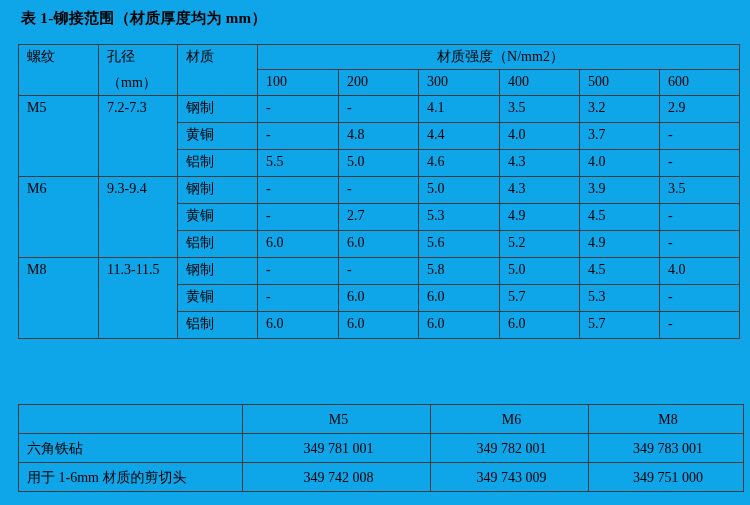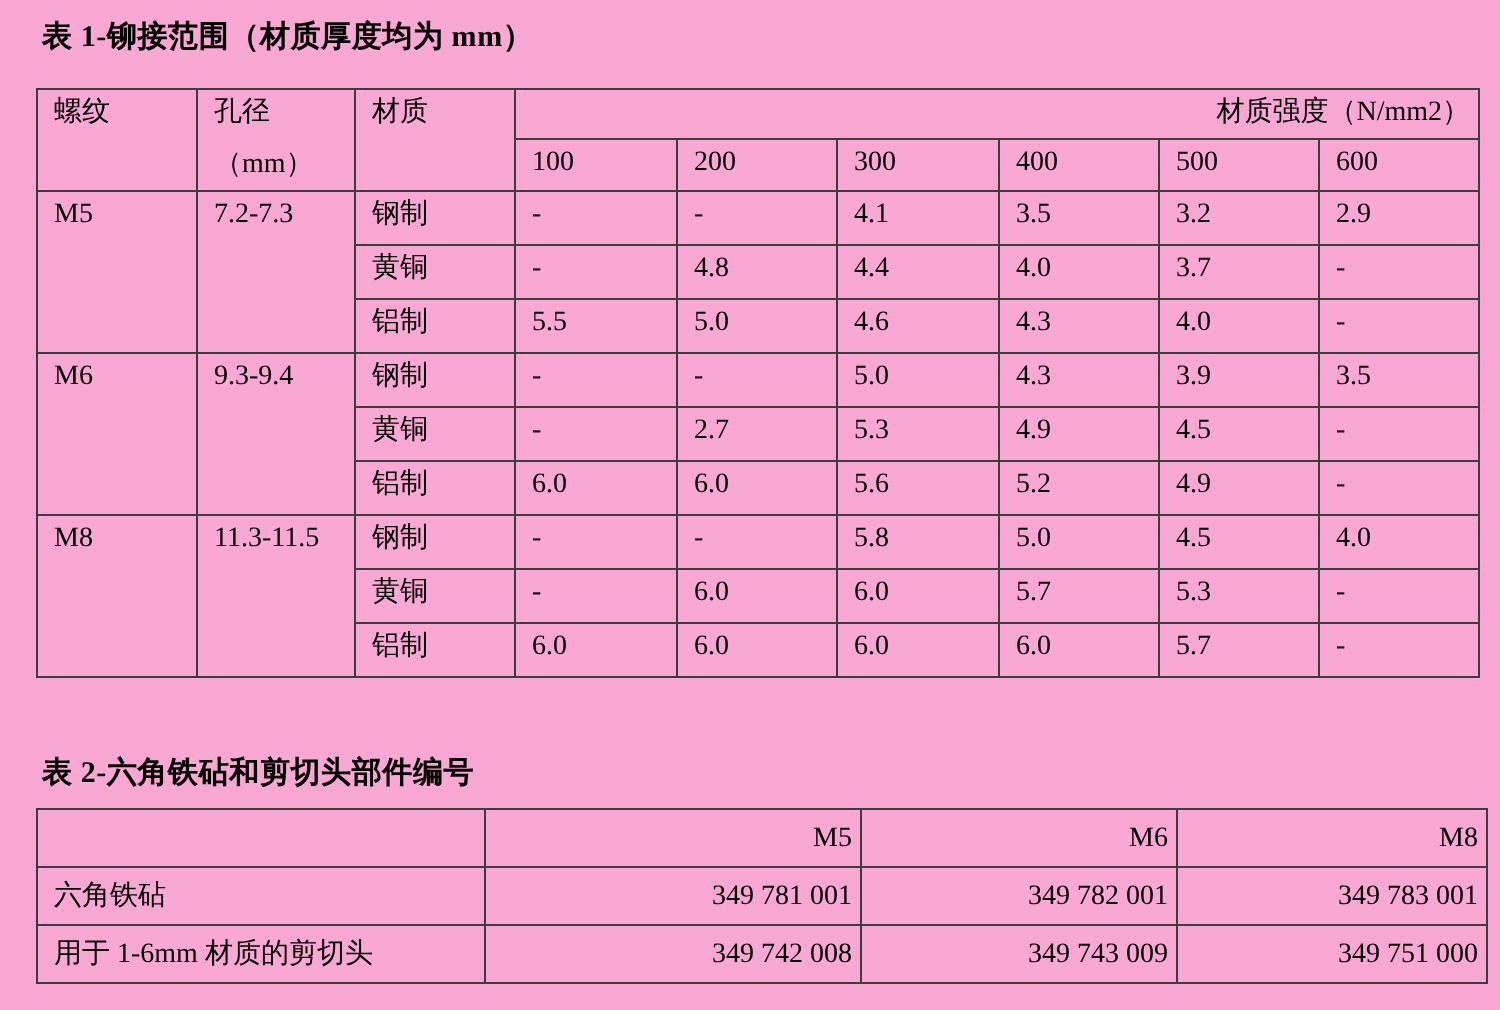--- a/index.html
+++ b/index.html
@@ -1,21 +1,21 @@
 <!DOCTYPE html>
 <html><head>
 <meta charset="utf-8">
 <style>
   * { box-sizing: border-box; }
   html, body { margin: 0; padding: 0; background: #ffffff; }
   .page {
     position: relative;
     width: 750px;
     height: 505px;
-    background: #f9a8d4;
+    background: #0ea5e9;
     color: #000000;
     font-family: "Liberation Serif", "DejaVu Serif", serif;
     overflow: hidden;
   }
   .tbl-title {
     position: absolute;
     font-size: 15px;
     font-weight: 700;
     white-space: nowrap;
     letter-spacing: 0.3px;
@@ -36,21 +36,21 @@
     padding: 3px 4px 2px 8px;
     vertical-align: top;
     overflow: hidden;
     white-space: nowrap;
   }
   #table1 tr.h1 td { height: 25px; }
   #table1 tr.h2 td { height: 26px; }
   #table1 tr.b  td { height: 27px; }
   #table2 tr.h  td { height: 29px; vertical-align: middle; }
   #table2 tr.b  td { height: 29px; vertical-align: middle; }
-  td.center { text-align: right; padding-left: 2px; padding-right: 2px; }
+  td.center { text-align: center; padding-left: 2px; padding-right: 2px; }
   .hole-line2 { margin-top: 9px; }
 </style>
 </head>
 <body>
 
 <div class="page">
 
   <div id="t1-title" class="tbl-title">表 1-铆接范围（材质厚度均为 mm）</div>
 
   <table id="table1" class="doc">
@@ -169,21 +169,20 @@
         <td>6.0</td>
         <td>6.0</td>
         <td>6.0</td>
         <td>6.0</td>
         <td>5.7</td>
         <td>-</td>
       </tr>
     </tbody>
   </table>
 
-  <div id="t2-title" class="tbl-title">表 2-六角铁砧和剪切头部件编号</div>
 
   <table id="table2" class="doc">
     <colgroup>
       <col style="width:224px">
         <col style="width:188px">
         <col style="width:158px">
         <col style="width:155px">
     </colgroup>
     <tbody>
       <tr class="h">

